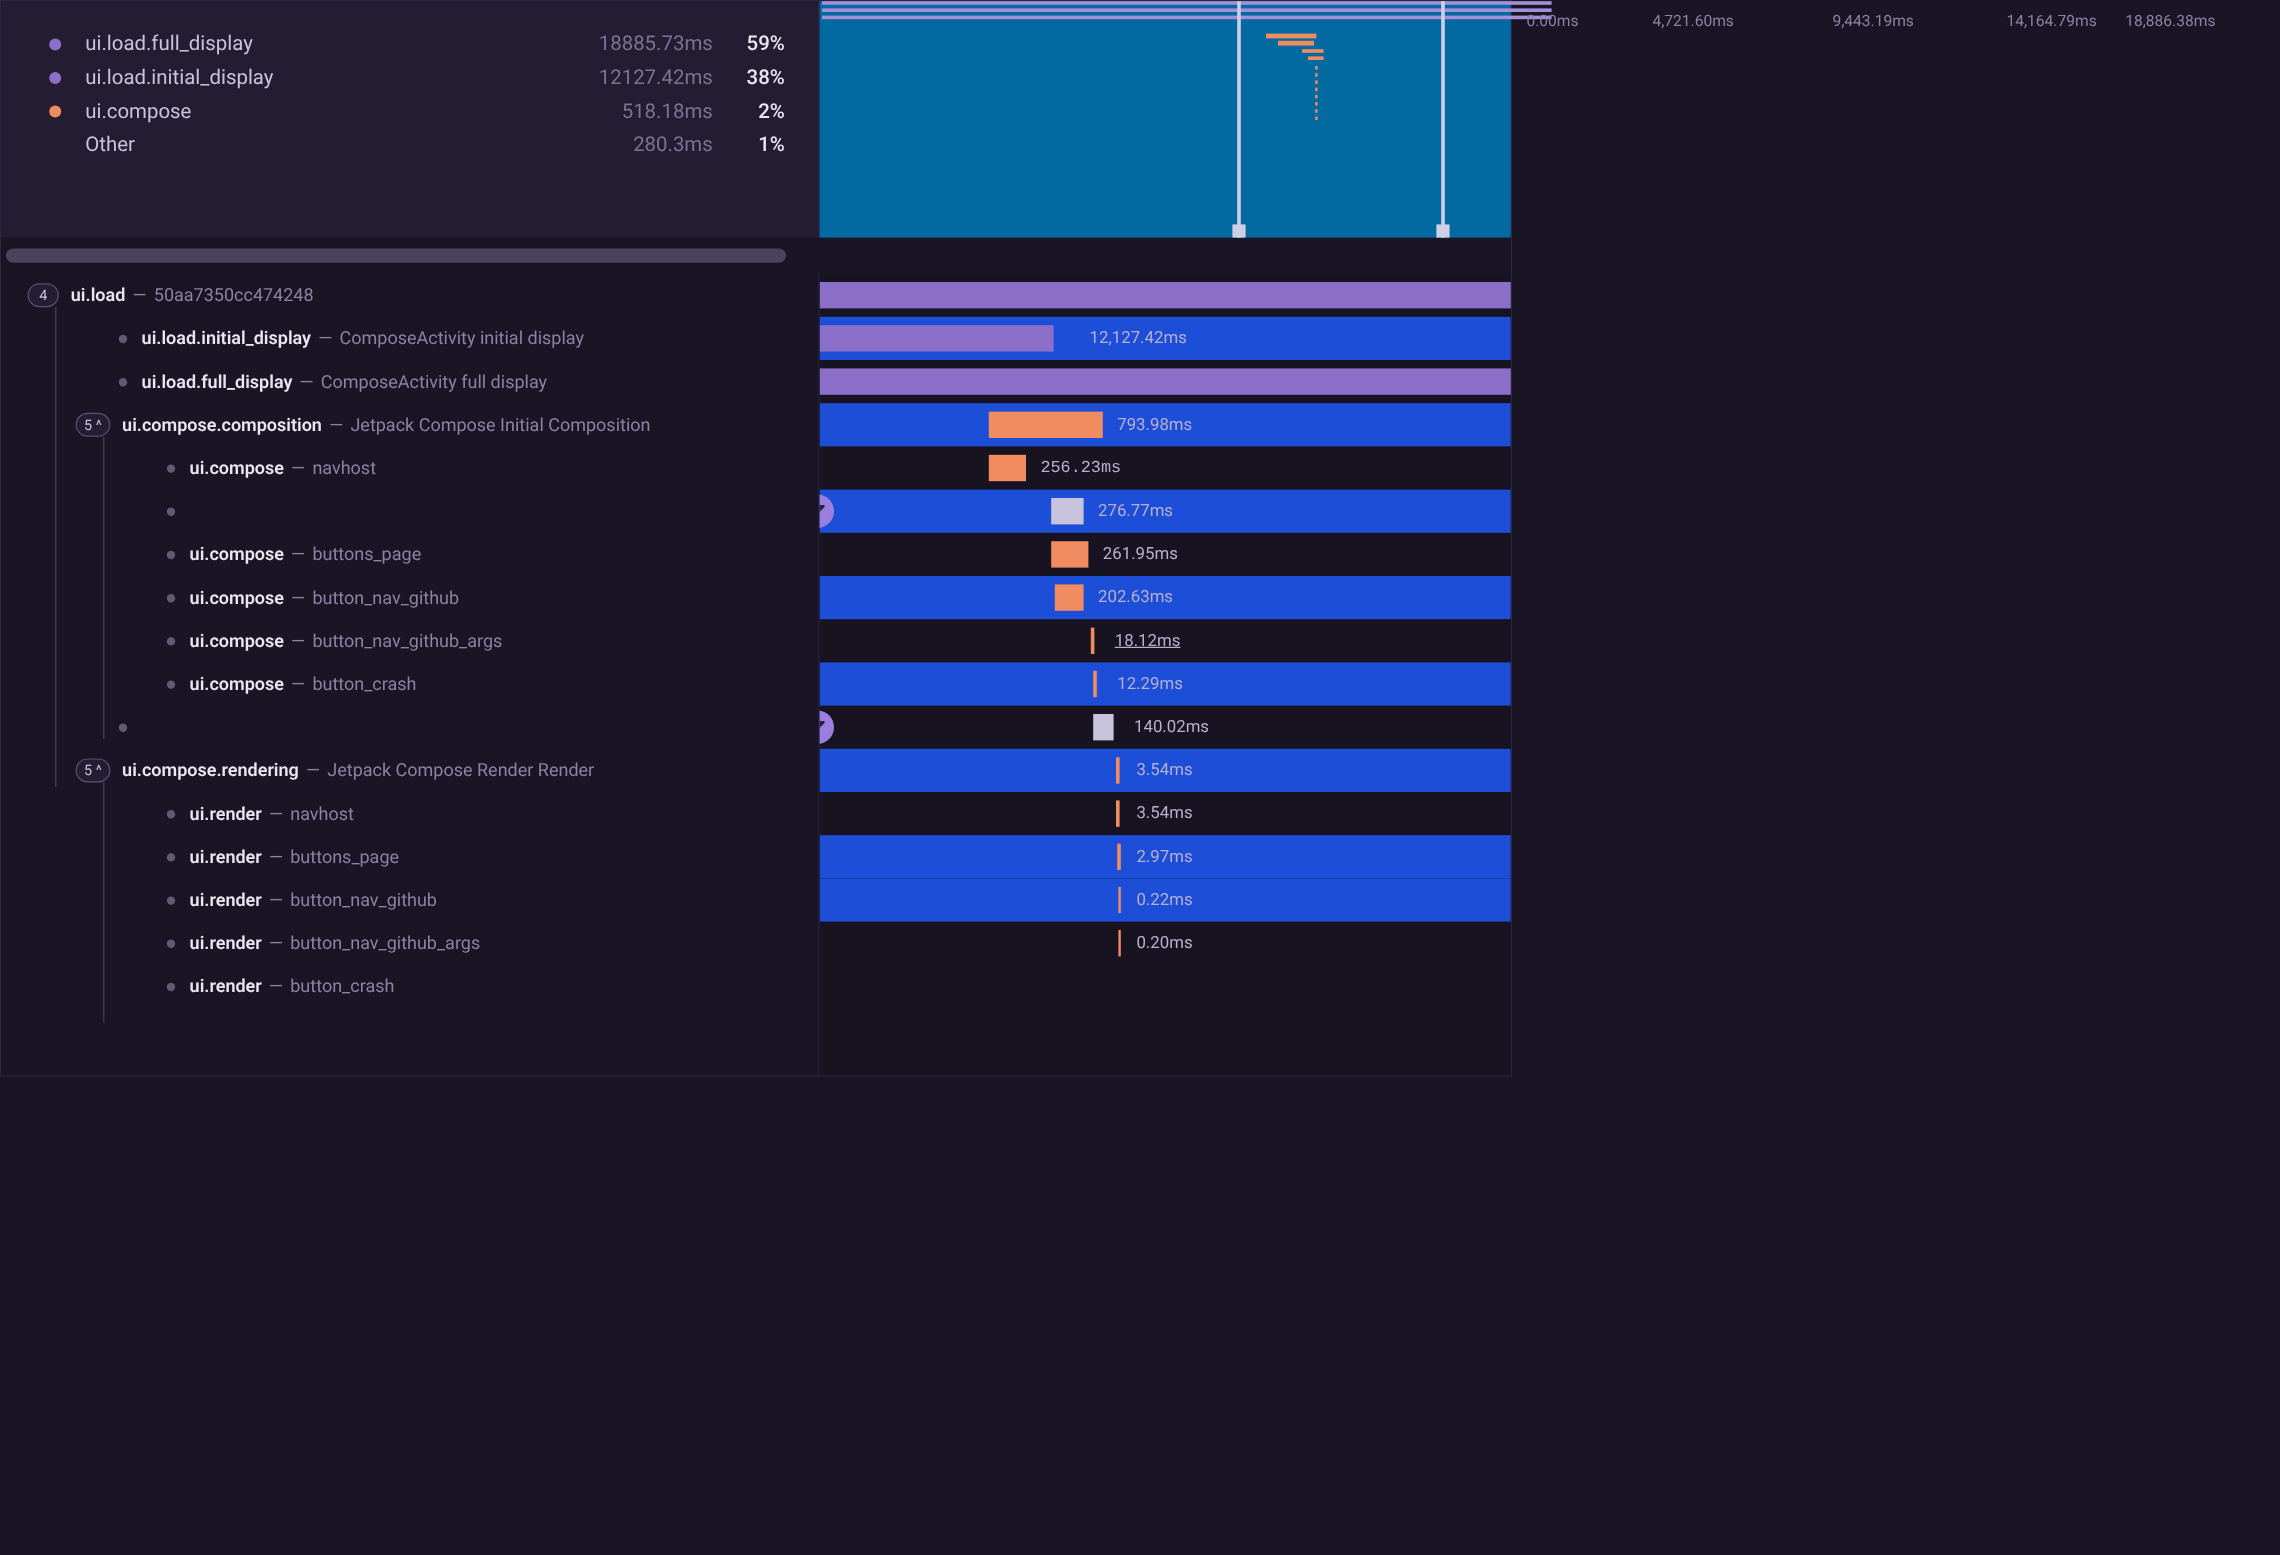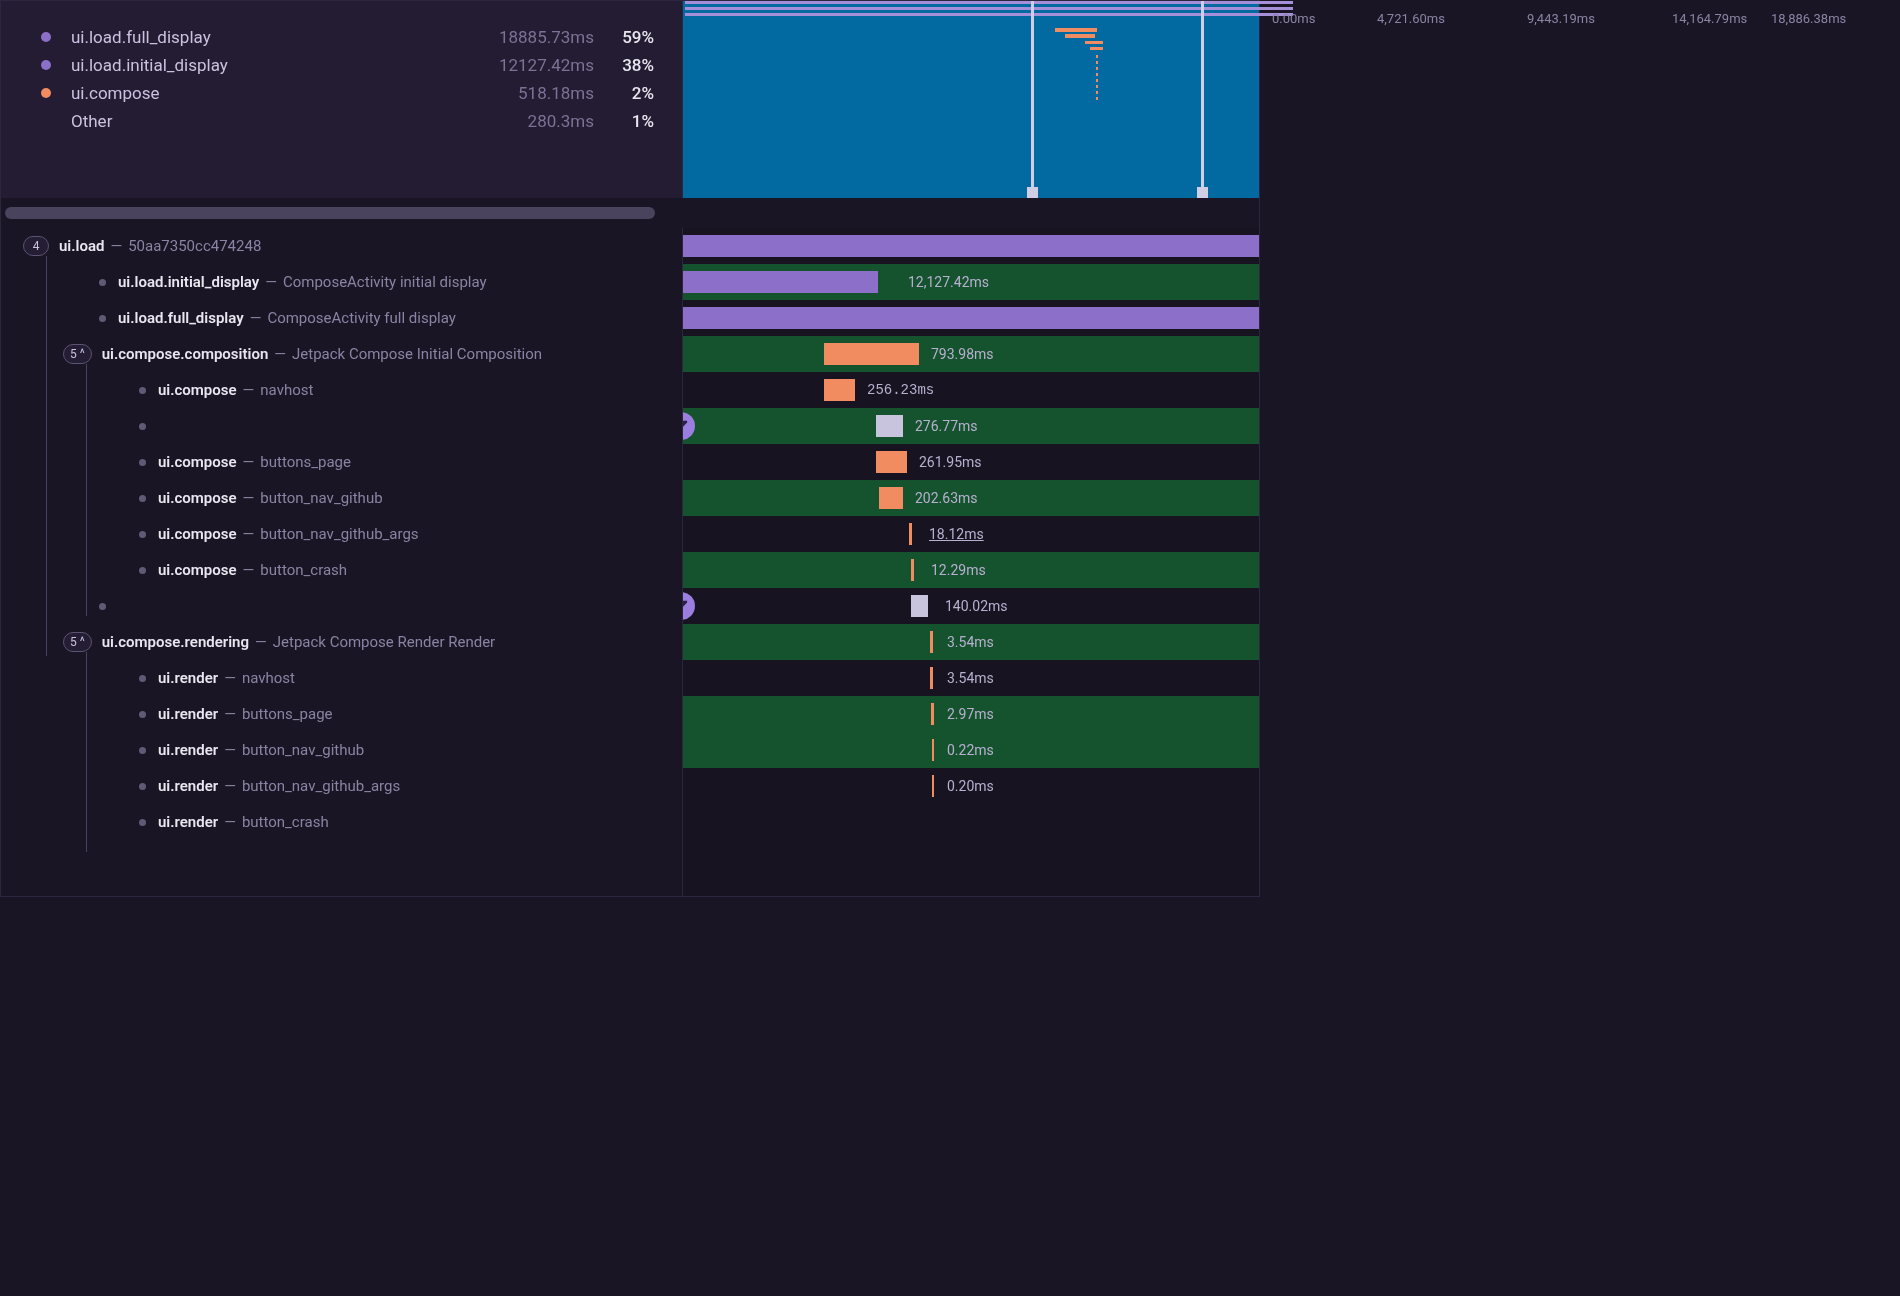--- a/index.html
+++ b/index.html
@@ -148,21 +148,21 @@
   background: #181320;
   position: relative;
   overflow: hidden;
 }
 .w-row {
   height: 36px;
   position: relative;
   display: flex;
   align-items: center;
 }
-.w-row.alt { background: #14532d; }
+.w-row.alt { background: #1d4ed8; }
 .w-bar {
   position: absolute;
   height: 22px;
   top: 7px;
 }
 .w-label {
   position: absolute;
   font-size: 14px;
   color: #b8b0d0;
   white-space: nowrap;

